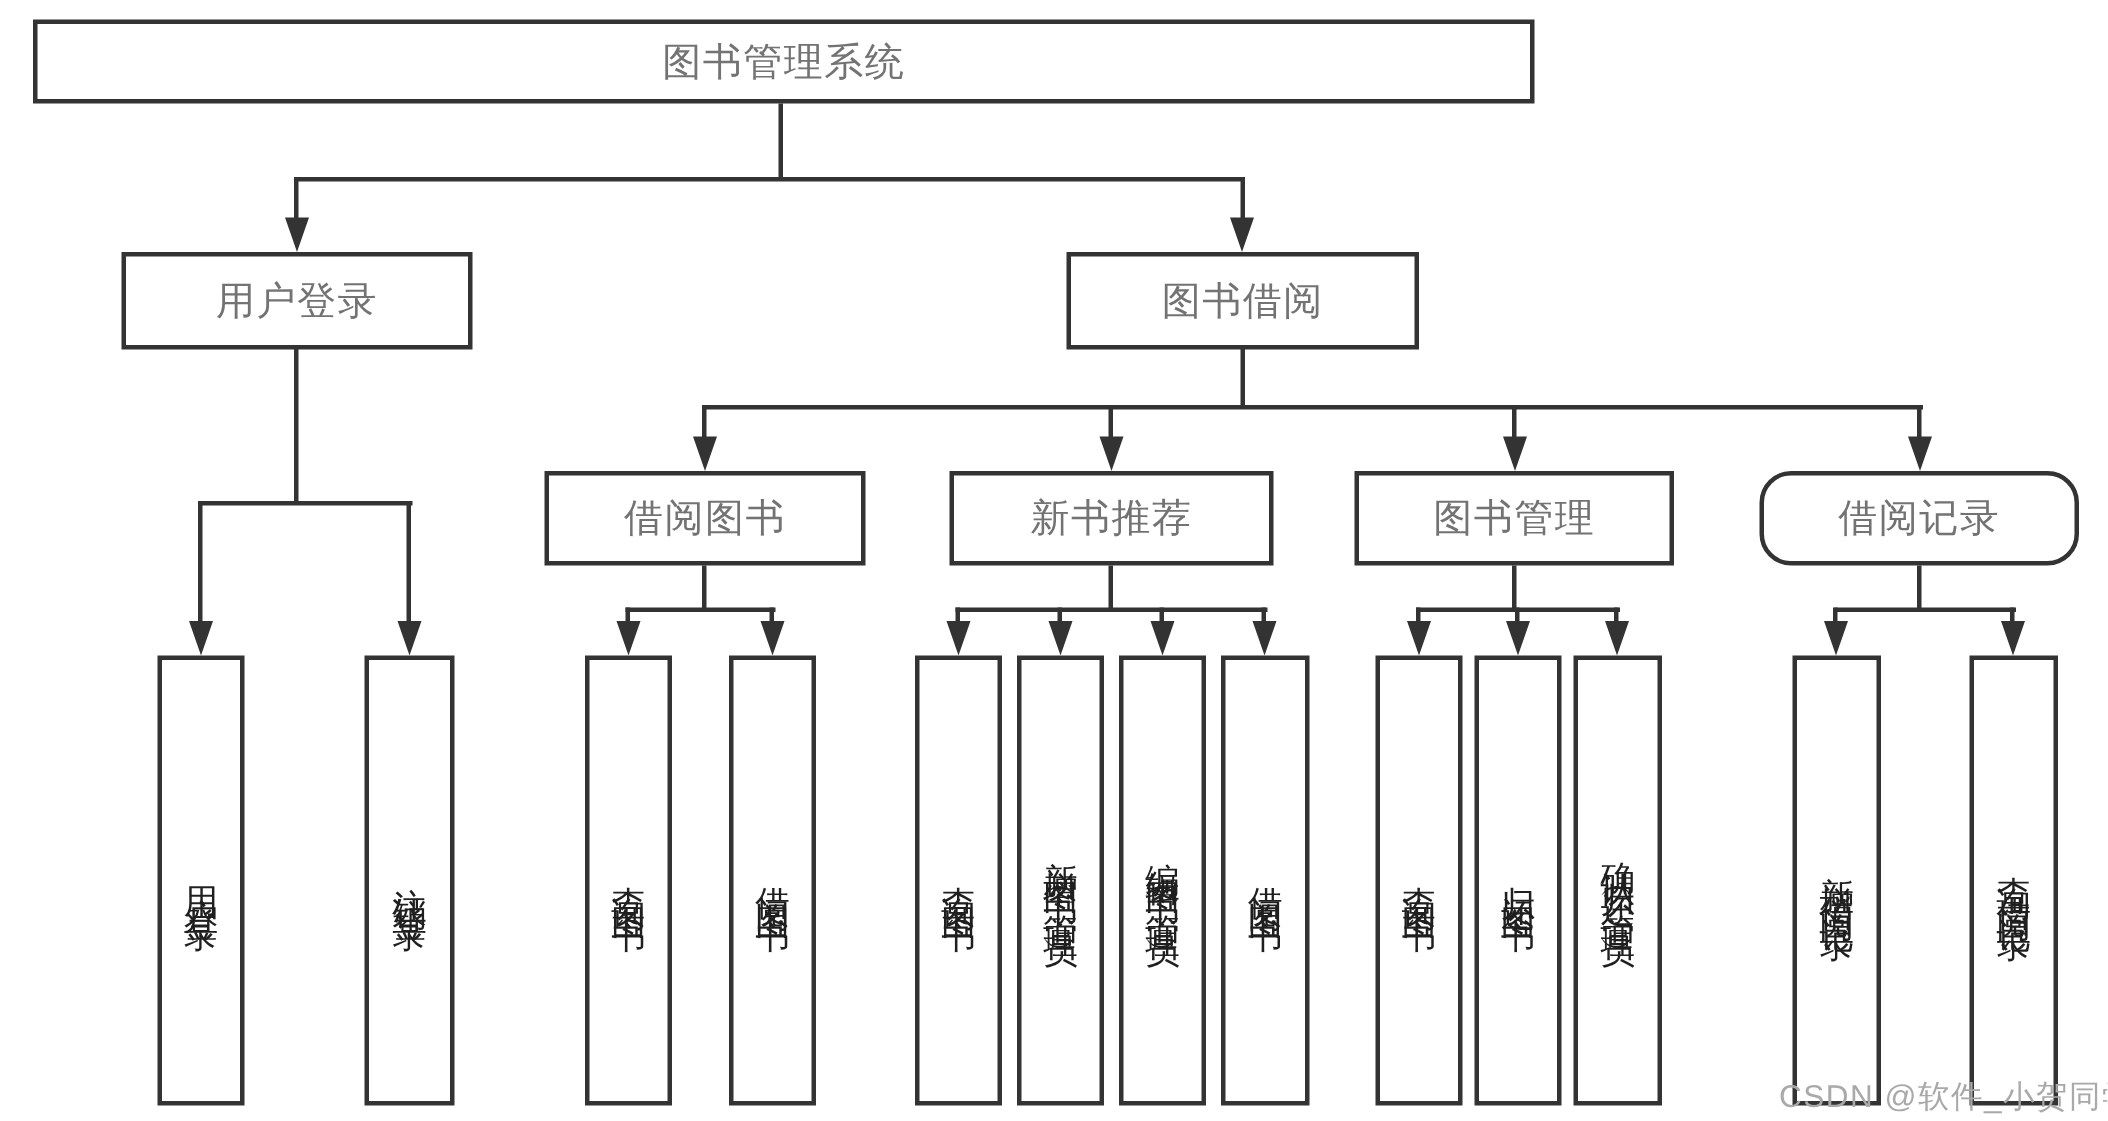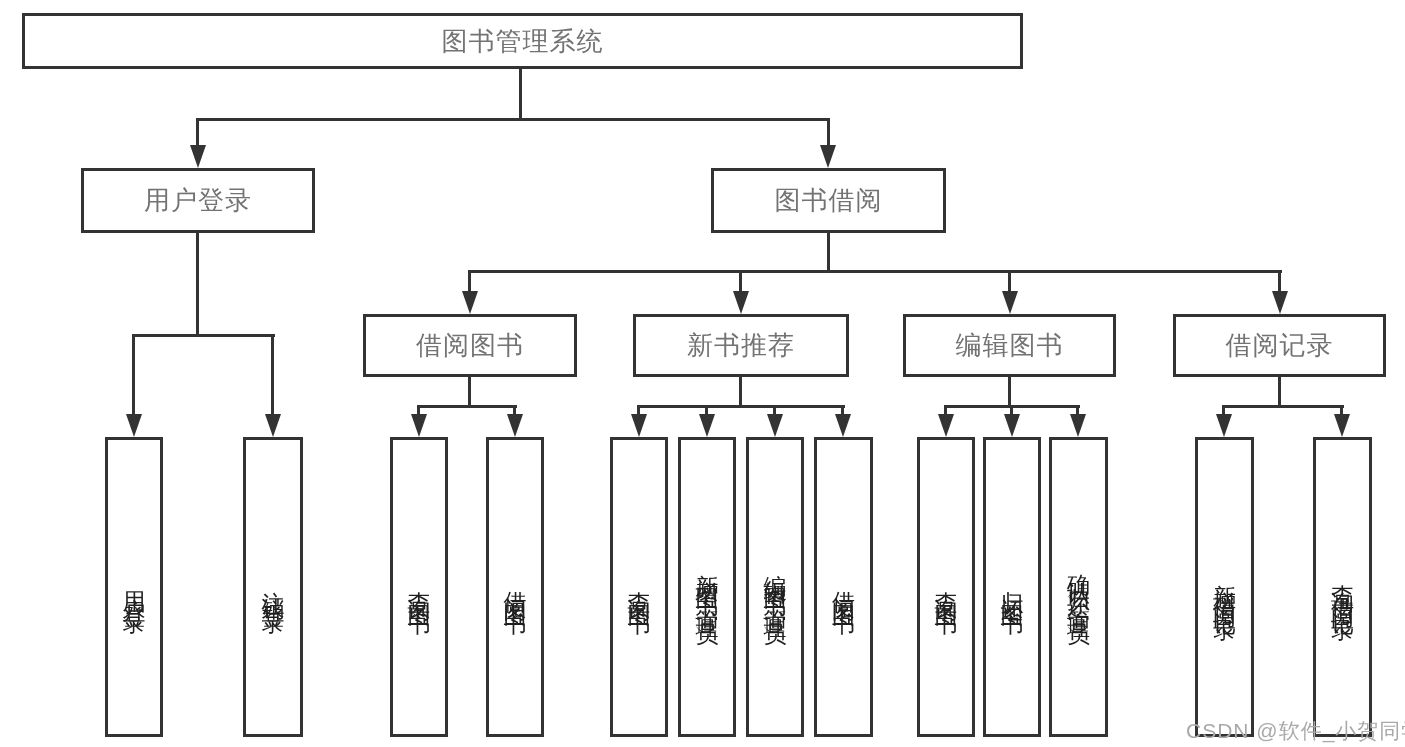--- a/index.html
+++ b/index.html
@@ -74,23 +74,23 @@
   <div class="ar" style="left:1002px;top:291px;"></div>
   <div class="ar" style="left:1272px;top:291px;"></div>
 
   <div class="box" style="left:363px;top:314px;width:214px;height:63px;">
     <span>借阅图书</span>
   </div>
   <div class="box" style="left:633px;top:314px;width:216px;height:63px;">
     <span>新书推荐</span>
   </div>
   <div class="box" style="left:903px;top:314px;width:213px;height:63px;">
-    <span>编辑图书</span>
+    <span>图书管理</span>
   </div>
-  <div class="box" style="left:1173px;top:314px;width:213px;height:63px;">
+  <div class="box" style="left:1173px;top:314px;width:213px;height:63px;border-radius:21px;">
     <span>借阅记录</span>
   </div>
 
   <div class="vl" style="left:468px;top:377px;height:30px;"></div>
   <div class="hl" style="left:417px;top:405px;width:100px;"></div>
   <div class="vl" style="left:417px;top:405px;height:11px;"></div>
   <div class="vl" style="left:513px;top:405px;height:11px;"></div>
   <div class="ar" style="left:411px;top:414px;"></div>
   <div class="ar" style="left:507px;top:414px;"></div>
 

